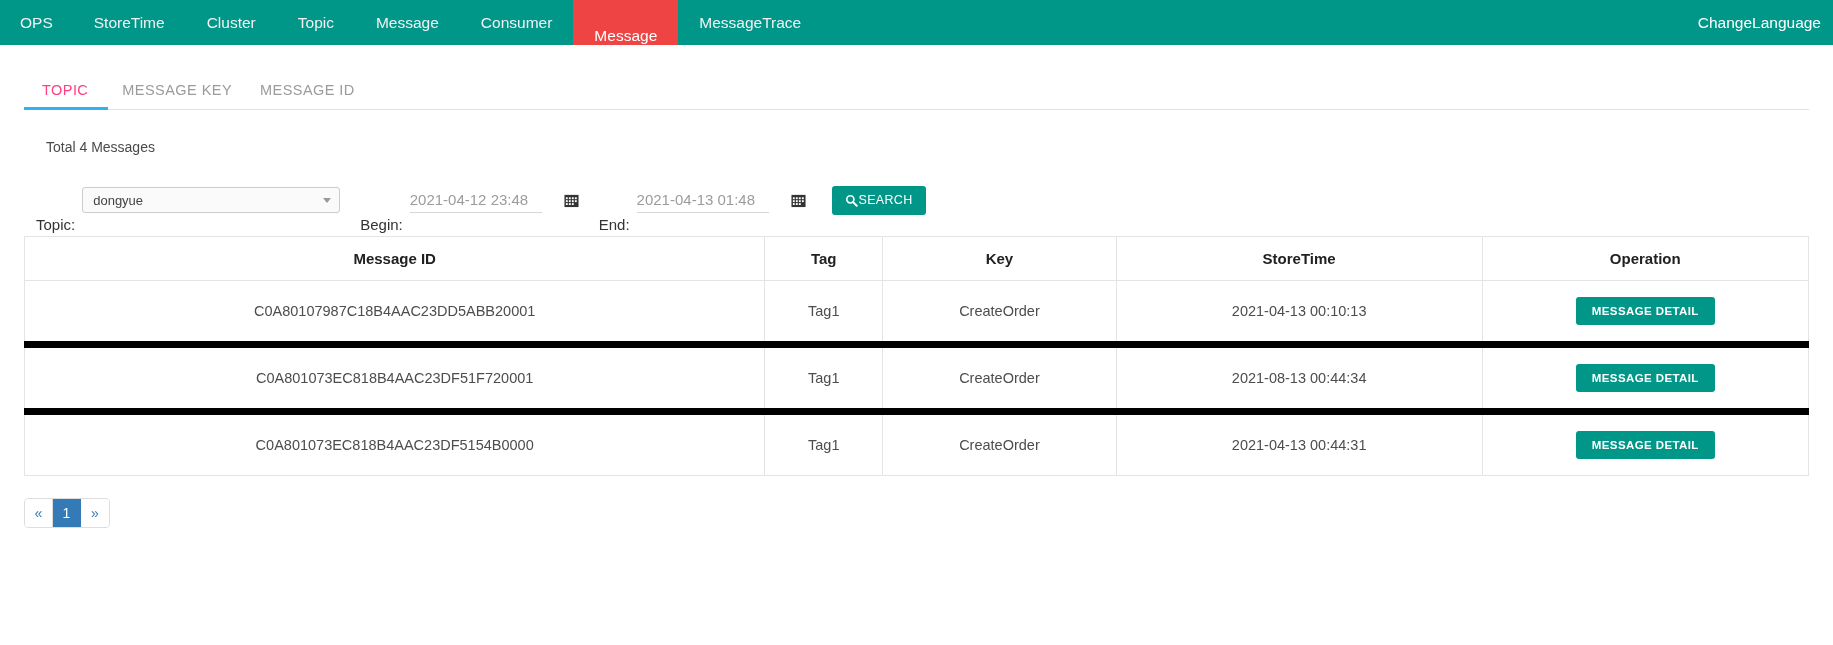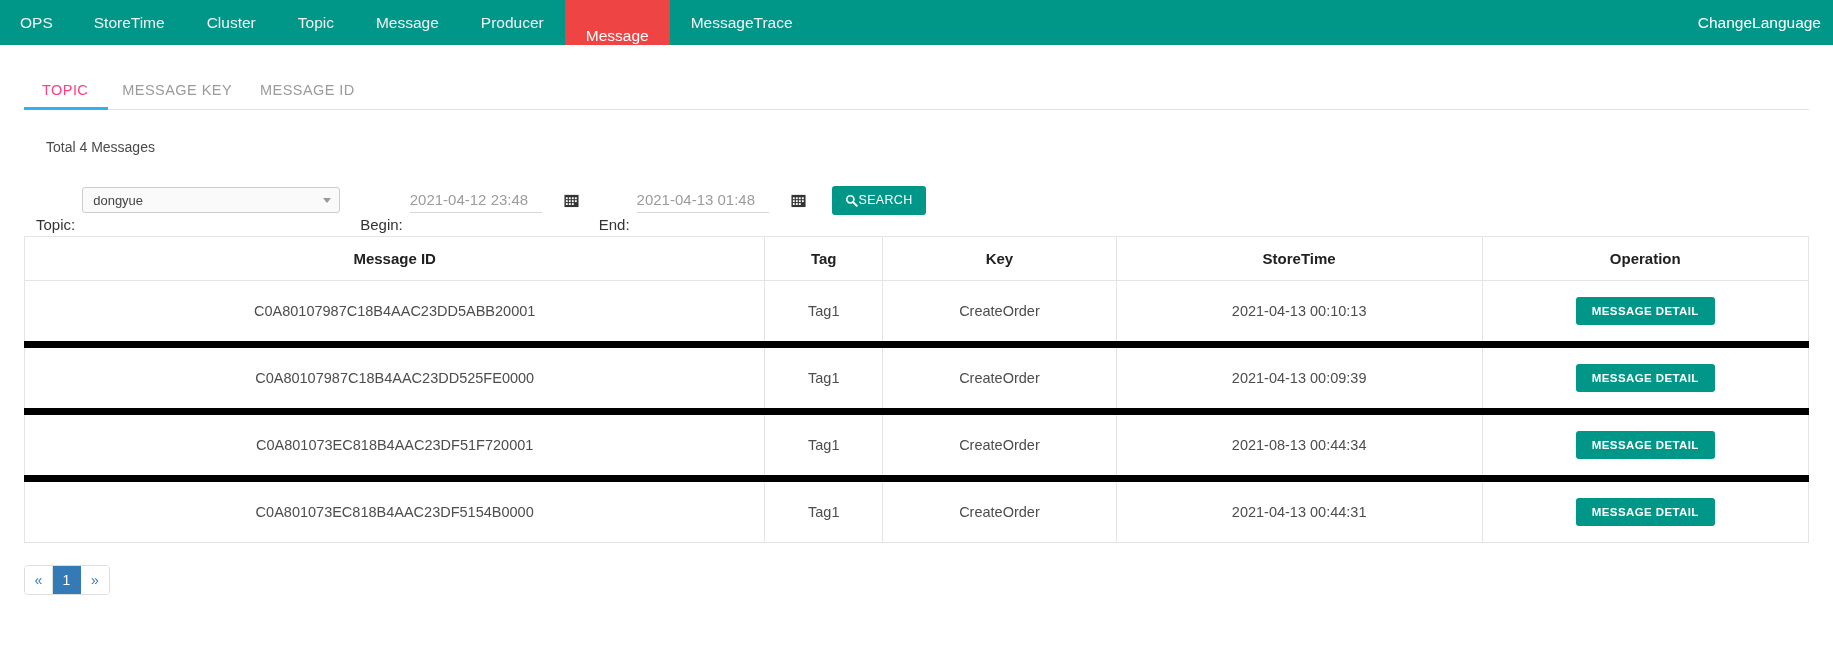--- a/index.html
+++ b/index.html
@@ -276,21 +276,21 @@
     <div class="nav-item">
         <span>Cluster</span>
       </div>
     <div class="nav-item">
         <span>Topic</span>
       </div>
     <div class="nav-item">
         <span>Message</span>
       </div>
     <div class="nav-item">
-        <span>Producer</span>
+        <span>Consumer</span>
       </div>
     <div class="nav-item active">
         <span>Message</span>
       </div>
     <div class="nav-item">
         <span>MessageTrace</span>
       </div>
   </div>
   <div class="nav-right">ChangeLanguage</div>
 </div>
@@ -395,29 +395,20 @@
       <tr>
         <td>C0A80107987C18B4AAC23DD5ABB20001</td>
         <td>Tag1</td>
         <td>CreateOrder</td>
         <td>2021-04-13 00:10:13</td>
         <td>
           <button class="detail-btn">MESSAGE DETAIL</button>
         </td>
       </tr>
       <tr>
-        <td>C0A80107987C18B4AAC23DD525FE0000</td>
-        <td>Tag1</td>
-        <td>CreateOrder</td>
-        <td>2021-04-13 00:09:39</td>
-        <td>
-          <button class="detail-btn">MESSAGE DETAIL</button>
-        </td>
-      </tr>
-      <tr>
         <td>C0A801073EC818B4AAC23DF51F720001</td>
         <td>Tag1</td>
         <td>CreateOrder</td>
         <td>2021-08-13 00:44:34</td>
         <td>
           <button class="detail-btn">MESSAGE DETAIL</button>
         </td>
       </tr>
       <tr>
         <td>C0A801073EC818B4AAC23DF5154B0000</td>

